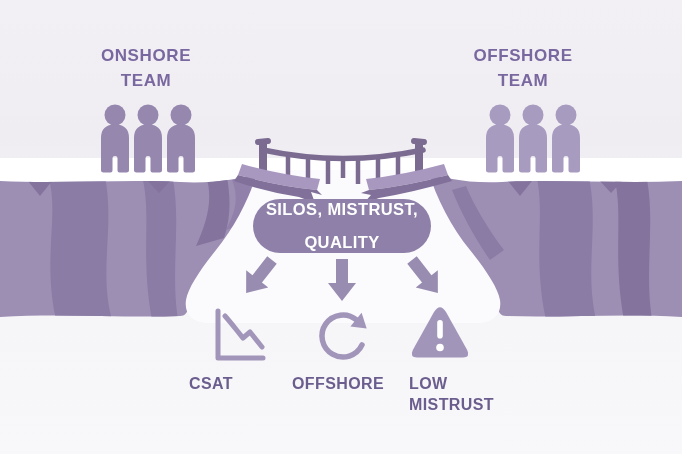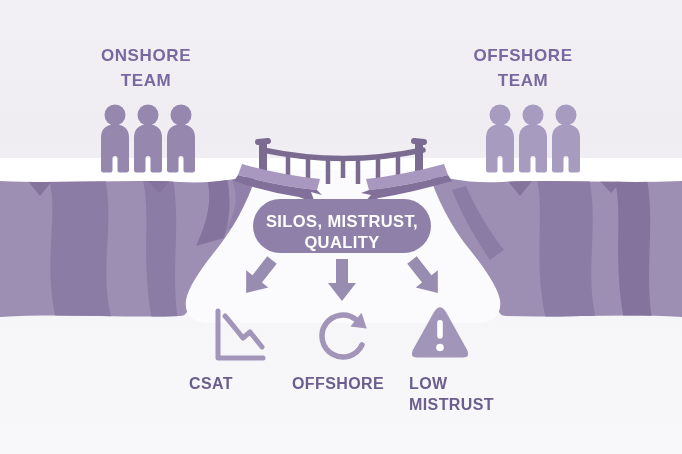--- a/index.html
+++ b/index.html
@@ -13,21 +13,21 @@
     position:absolute;width:200px;text-align:center;
     font-weight:700;font-size:17px;line-height:25px;letter-spacing:.6px;color:#79689f;
   }
   .heading span{display:block;}
   #onshore-title{left:46px;top:43px;}
   #offshore-title{left:423px;top:43px;}
   .pill{
     position:absolute;left:253px;top:199px;width:178px;height:54px;
     background:#8e80a8;border-radius:27px;color:#ffffff;
     font-weight:700;font-size:16.5px;line-height:21px;letter-spacing:.4px;text-align:center;
-    display:flex;flex-direction:column;justify-content:flex-end;
+    display:flex;flex-direction:column;justify-content:space-between;
   }
   .pill span{display:block;}
   .outcome-label{
     position:absolute;top:373px;text-align:left;
     font-weight:700;font-size:16px;line-height:21px;letter-spacing:.4px;color:#6b5e8e;
   }
   #label-csat{left:189px;width:100px;}
   #label-attrition{left:292px;width:100px;}
   #label-lowquality{left:409px;width:80px;}
 </style>

